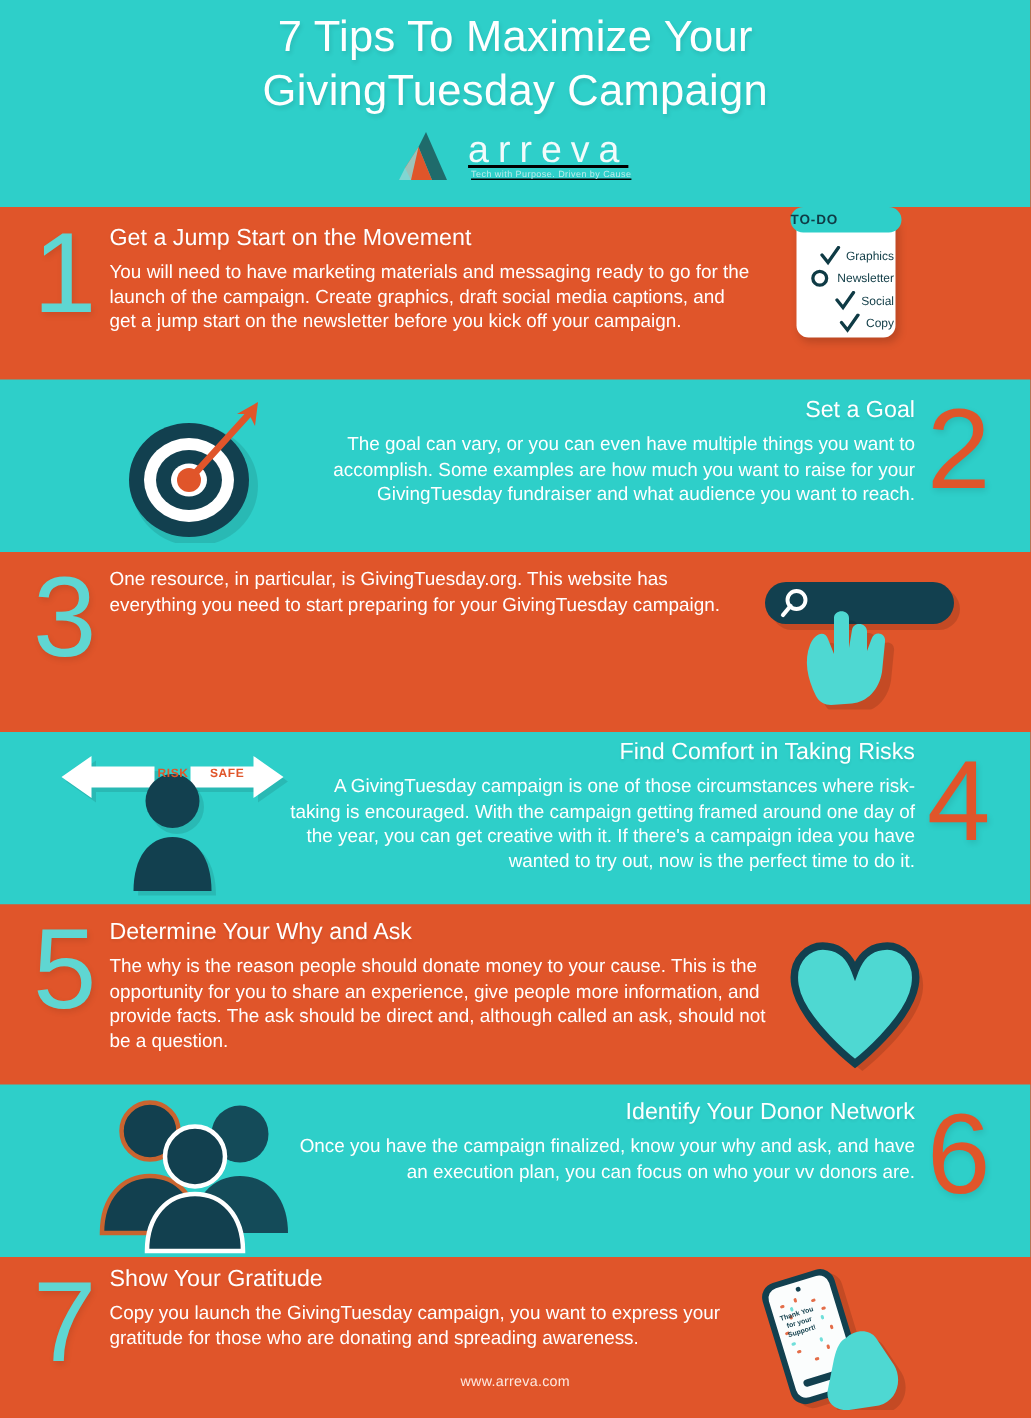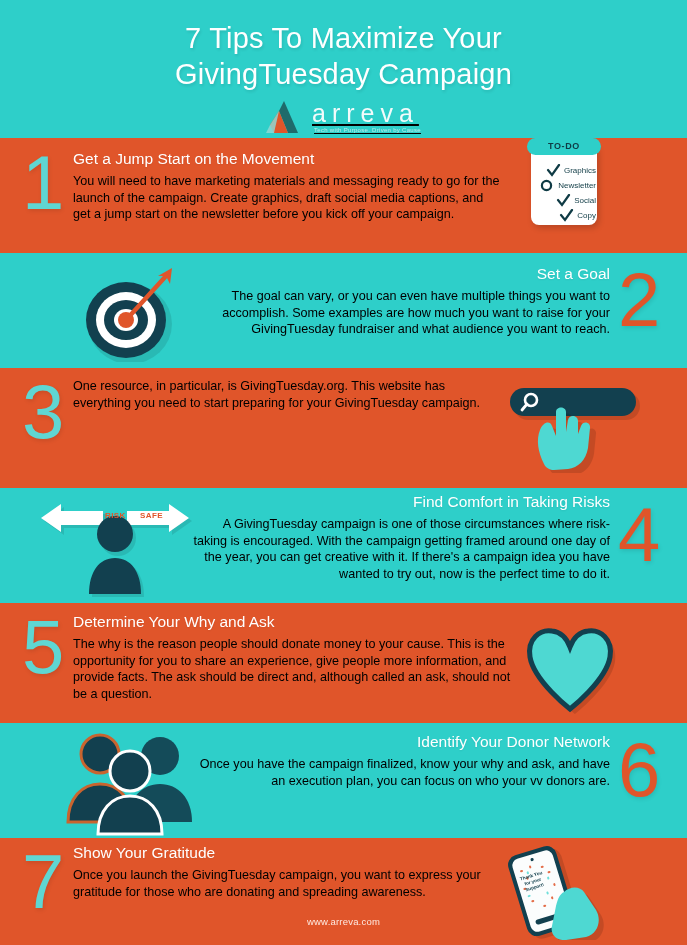--- a/index.html
+++ b/index.html
@@ -23,21 +23,21 @@
   
   .header {
     position: absolute;
     left: 0; top: 0;
     width: 687px;
     height: 138px;
     background: #2ecfc9;
     text-align: center;
   }
   .header-title {
-    padding-top: 20px;
+    padding-top: 7px;
     color: #ffffff;
     font-size: 29px;
     font-weight: 400;
     line-height: 36px;
     letter-spacing: 0.2px;
     text-shadow: 1px 2px 3px rgba(0,0,0,0.10);
   }
   .header-title .line2 { display: block; }
 
   
@@ -100,21 +100,21 @@
   .txt { position: absolute; }
   .s-title {
     color: #ffffff;
     font-size: 15.5px;
     font-weight: 400;
     line-height: 20px;
     margin-bottom: 4px;
     text-shadow: 0 1px 2px rgba(0,0,0,0.07);
   }
   .s-body {
-    color: #000000;
+    color: #ffffff;
     font-size: 12.6px;
     font-weight: 400;
     line-height: 16.5px;
   }
   .align-right { text-align: right; }
 
   
   .footer-url {
     position: absolute;
     left: 0;
@@ -138,21 +138,20 @@
   .todo-head {
     position: absolute;
     left: -4px; top: -5px;
     width: 74px; height: 17px;
     background: #2ecfc9;
     border-radius: 9px;
     color: #0f3b45;
     font-size: 9px;
     font-weight: bold;
     letter-spacing: 0.6px;
-    text-align: center;
     line-height: 17px;
   }
   .todo-list {
     position: absolute;
     left: 5px; top: 20px;
     width: 60px;
   }
   .todo-row {
     display: flex;
     align-items: center;
@@ -332,21 +331,21 @@
     <path d="M10 96 C10 72 24 58 42 58 C60 58 74 72 74 96 Z" fill="#12404f" stroke="#c9642f" stroke-width="3"></path>
 
     <circle cx="72" cy="45" r="20" fill="#12404f" stroke="#ffffff" stroke-width="3"></circle>
     <path d="M40 108 C40 84 54 70 72 70 C90 70 104 84 104 108 Z" fill="#12404f" stroke="#ffffff" stroke-width="3"></path>
   </svg>
 
   <div class="band orange s7"></div>
   <div class="numeral teal-num" style="left:22px; top:844px;">7</div>
   <div class="txt" style="left:73px; top:843px; width:420px;">
     <div class="s-title">Show Your Gratitude</div>
-    <div class="s-body">Once you launch the GivingTuesday campaign, you want to express your gratitude for those who are donating and spreading awareness.</div>
+    <div class="s-body">Copy you launch the GivingTuesday campaign, you want to express your gratitude for those who are donating and spreading awareness.</div>
   </div>
   <svg class="art" style="left:490px; top:840px;" width="120" height="100" viewBox="0 0 120 100">
     <g transform="rotate(-17 55 48)">
       <rect x="26" y="8" width="50" height="84" rx="10" fill="#000" opacity="0.13" transform="translate(4,4)"></rect>
       <rect x="26" y="8" width="50" height="84" rx="10" fill="#12404f"></rect>
       <rect x="30" y="12" width="42" height="76" rx="7" fill="#fbfdfd"></rect>
       <circle cx="51" cy="17" r="1.6" fill="#12404f"></circle>
       <g fill="#e0552a" opacity="0.85">
         <rect x="36" y="24" width="3" height="2" rx="1"></rect>
         <rect x="46" y="22" width="2" height="3" rx="1"></rect>

